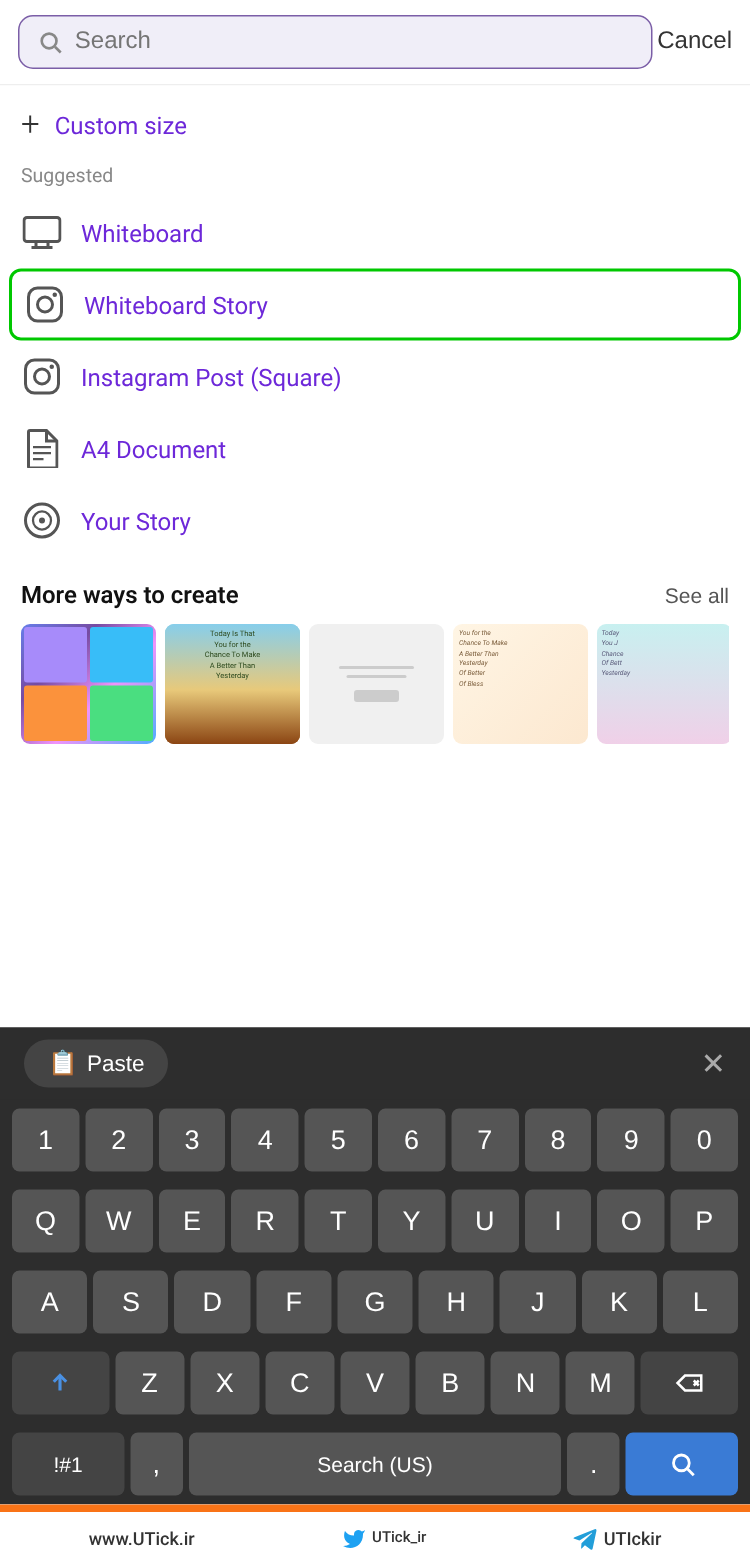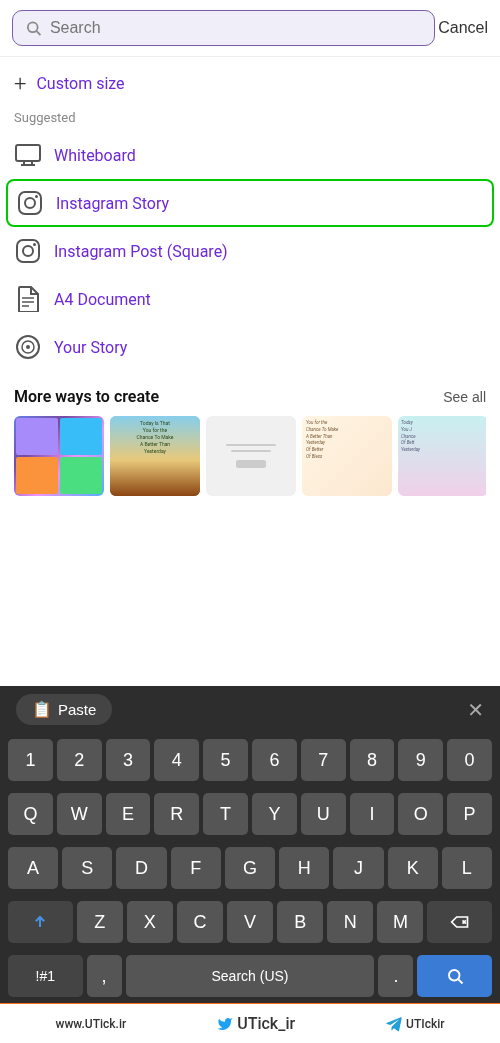--- a/index.html
+++ b/index.html
@@ -278,21 +278,21 @@
     }
 
     
     .bottom-bar {
       position: absolute;
       bottom: 0;
       left: 0;
       right: 0;
       height: 40px;
       background: #fff;
-      border-top: 1px solid #f97316;
+      border-top: 5px solid #f97316;
       display: flex;
       align-items: center;
       justify-content: space-around;
       padding: 0 10px;
     }
     .bottom-bar-item {
       display: flex;
       align-items: center;
       gap: 4px;
       font-size: 12px;
@@ -339,21 +339,21 @@
   </div>
 
   <div class="list-item highlighted">
     <div class="list-item-icon">
       <svg width="26" height="26" viewBox="0 0 26 26" fill="none">
         <rect x="2" y="2" width="22" height="22" rx="6" stroke="#555" stroke-width="2"></rect>
         <circle cx="13" cy="13" r="5" stroke="#555" stroke-width="2"></circle>
         <circle cx="19.5" cy="6.5" r="1.5" fill="#555"></circle>
       </svg>
     </div>
-    <span class="list-item-text">Instagram Story</span>
+    <span class="list-item-text">Whiteboard Story</span>
   </div>
 
   <div class="list-item">
     <div class="list-item-icon">
       <svg width="26" height="26" viewBox="0 0 26 26" fill="none">
         <rect x="2" y="2" width="22" height="22" rx="6" stroke="#555" stroke-width="2"></rect>
         <circle cx="13" cy="13" r="5" stroke="#555" stroke-width="2"></circle>
         <circle cx="19.5" cy="6.5" r="1.5" fill="#555"></circle>
       </svg>
     </div>
@@ -511,21 +511,21 @@
 </div>
 
 <div class="bottom-bar">
   <div class="bottom-bar-item">
     <span style="font-size:12px;color:#333;font-weight:500;">www.UTick.ir</span>
   </div>
   <div class="bottom-bar-item">
     <svg class="twitter-icon" viewBox="0 0 24 24" fill="#1da1f2">
       <path d="M23 3a10.9 10.9 0 01-3.14 1.53 4.48 4.48 0 00-7.86 3v1A10.66 10.66 0 013 4s-4 9 5 13a11.64 11.64 0 01-7 2c9 5 20 0 20-11.5a4.5 4.5 0 00-.08-.83A7.72 7.72 0 0023 3z"></path>
     </svg>
-    <span style="font-size:16px;color:#333;font-weight:500;">UTick_ir</span>
+    <span style="font-size:10px;color:#333;font-weight:500;">UTick_ir</span>
   </div>
   <div class="bottom-bar-item">
     <svg width="16" height="16" viewBox="0 0 24 24" fill="#229ED9">
       <path d="M22.26 2.01L1.58 10.15c-1.4.56-1.39 1.34-.26 1.69l5.13 1.6 11.88-7.5c.56-.34 1.07-.15.65.22L8.46 16.27l-.39 5.29c.57 0 .82-.26 1.13-.56l2.73-2.65 5.68 4.2c1.05.58 1.8.28 2.06-.97l3.73-17.6c.38-1.52-.58-2.21-1.14-1.97z"></path>
     </svg>
     <span style="font-size:12px;color:#333;font-weight:500;">UTIckir</span>
   </div>
 </div>
 
 </body></html>

